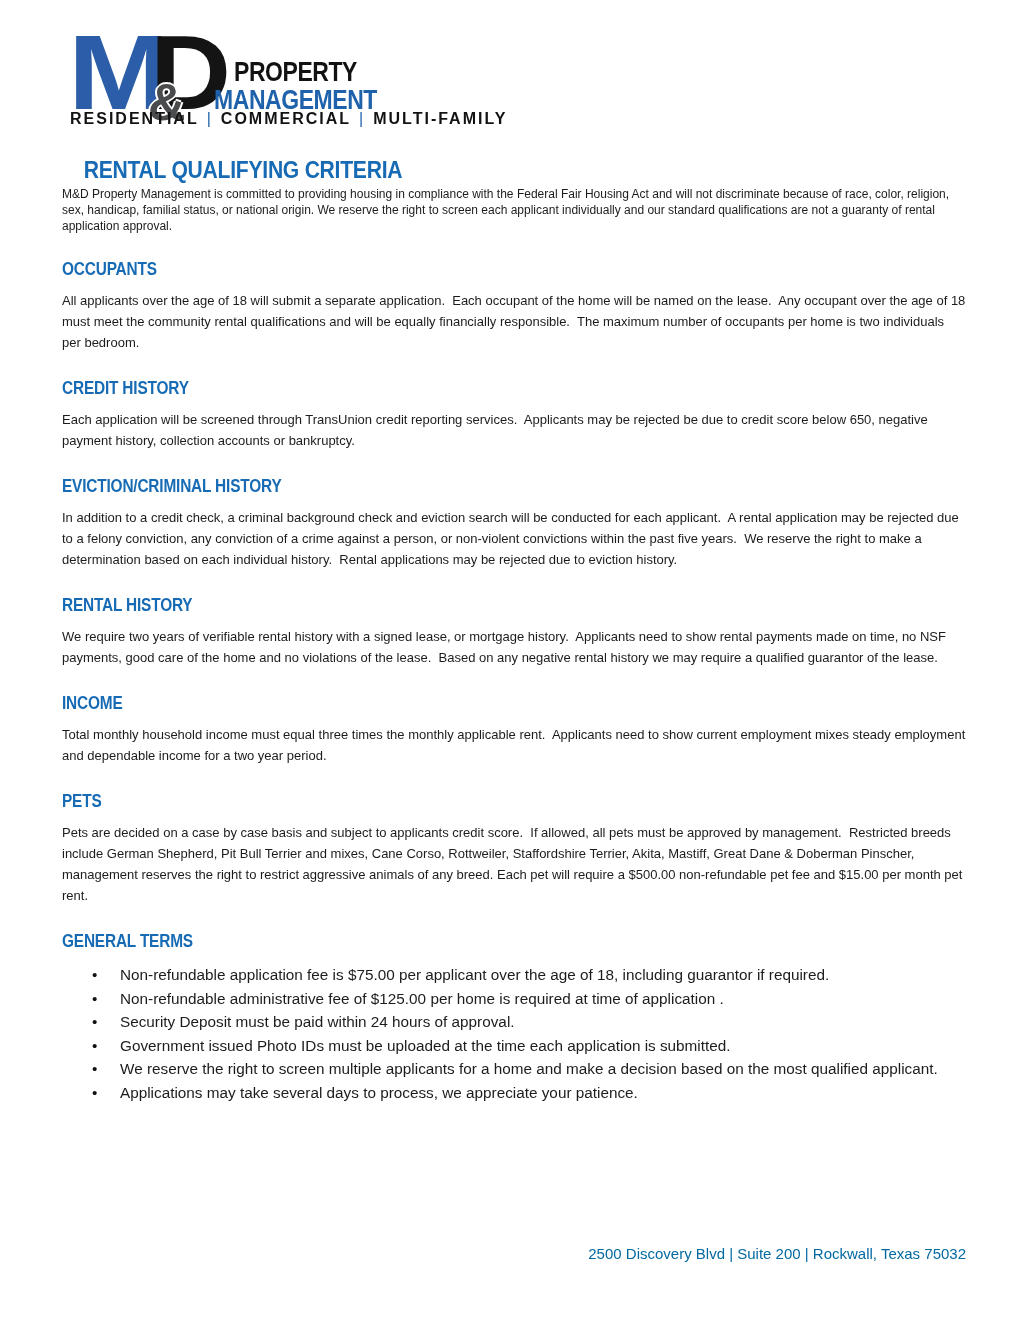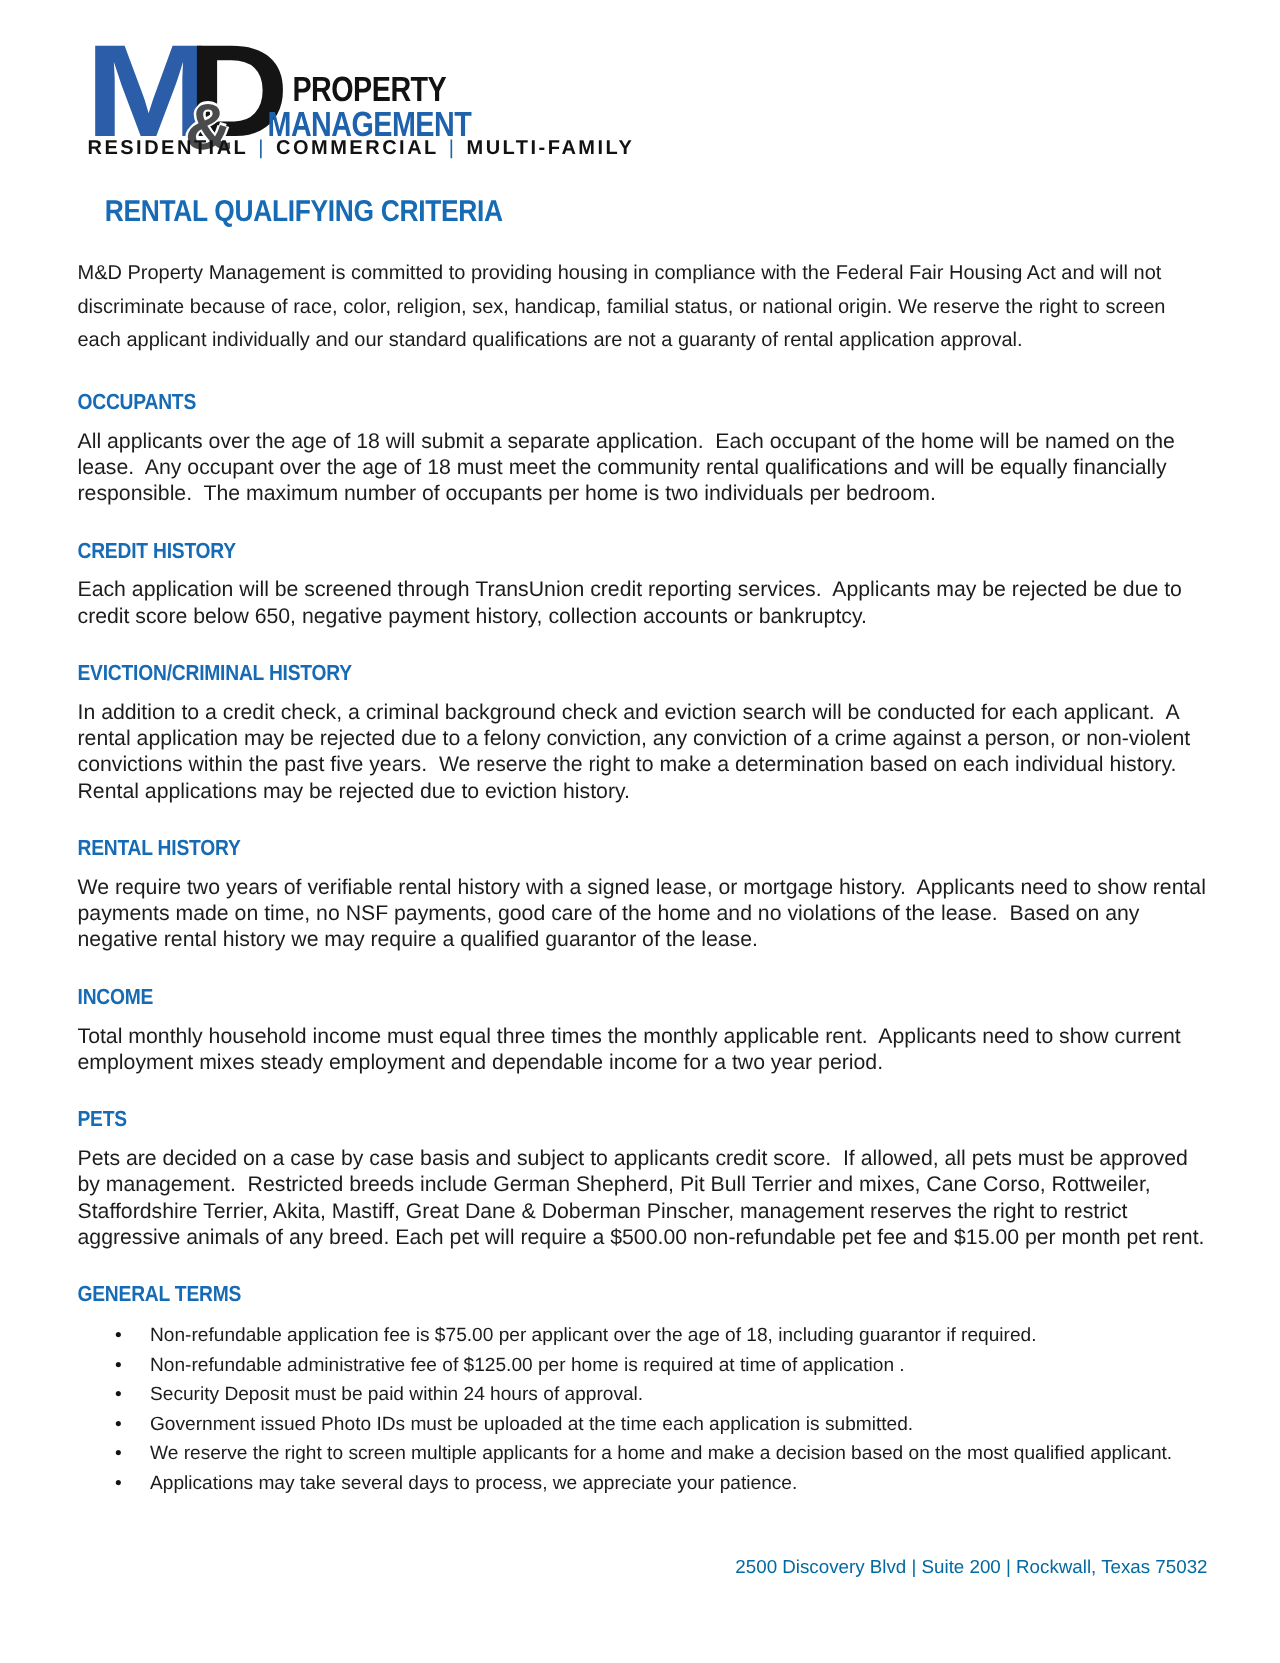--- a/index.html
+++ b/index.html
@@ -54,34 +54,34 @@
   .content { padding:156px 58px 0 62px; }
   .doc-title-wrap { text-align:left; }
   .doc-title {
     display:inline-block;
     font-size:24px; font-weight:bold; color:#176bb5;
     letter-spacing:-0.3px;
     transform:scaleX(0.88); transform-origin:center;
     white-space:nowrap;
   }
   .intro {
-    margin-top:21px;
-    font-size:16px; line-height:27px;
+    margin-top:2px;
+    font-size:12px; line-height:16px;
     white-space:pre-wrap;
   }
   .section-heading-wrap { margin-top:25px; margin-bottom:10px; }
   .section-heading {
     display:inline-block;
     font-size:17.5px; font-weight:bold; color:#176bb5;
     letter-spacing:-0.2px;
     transform:scaleX(0.88); transform-origin:left center;
     white-space:nowrap;
   }
   .section-body {
-    font-size:17px; line-height:21px;
+    font-size:13px; line-height:21px;
     white-space:pre-wrap;
   }
   .terms-list { margin-top:12px; }
   .terms-list li {
     list-style:none; position:relative;
     padding-left:58px; margin-bottom:2.5px;
     font-size:15.3px; line-height:21px;
   }
   .terms-list li::before {
     content:"\2022";

